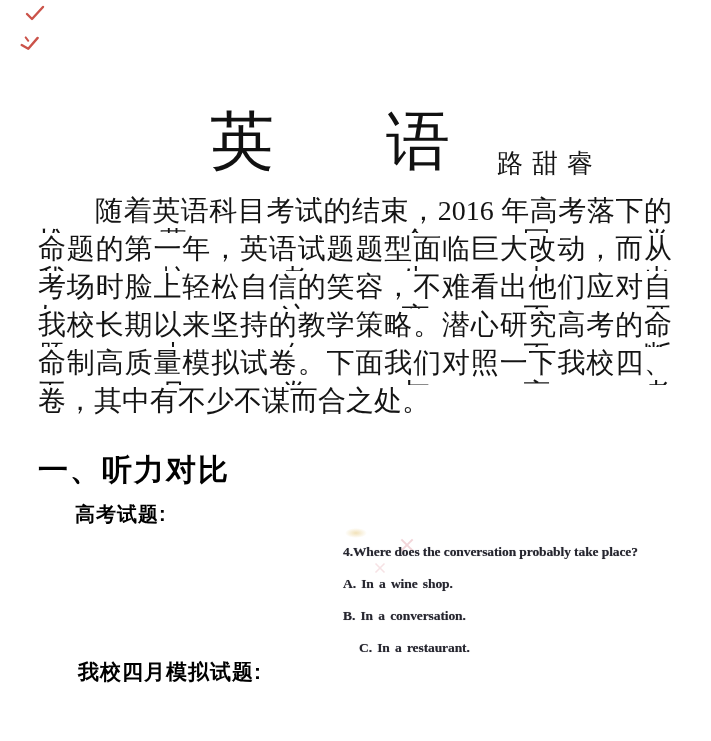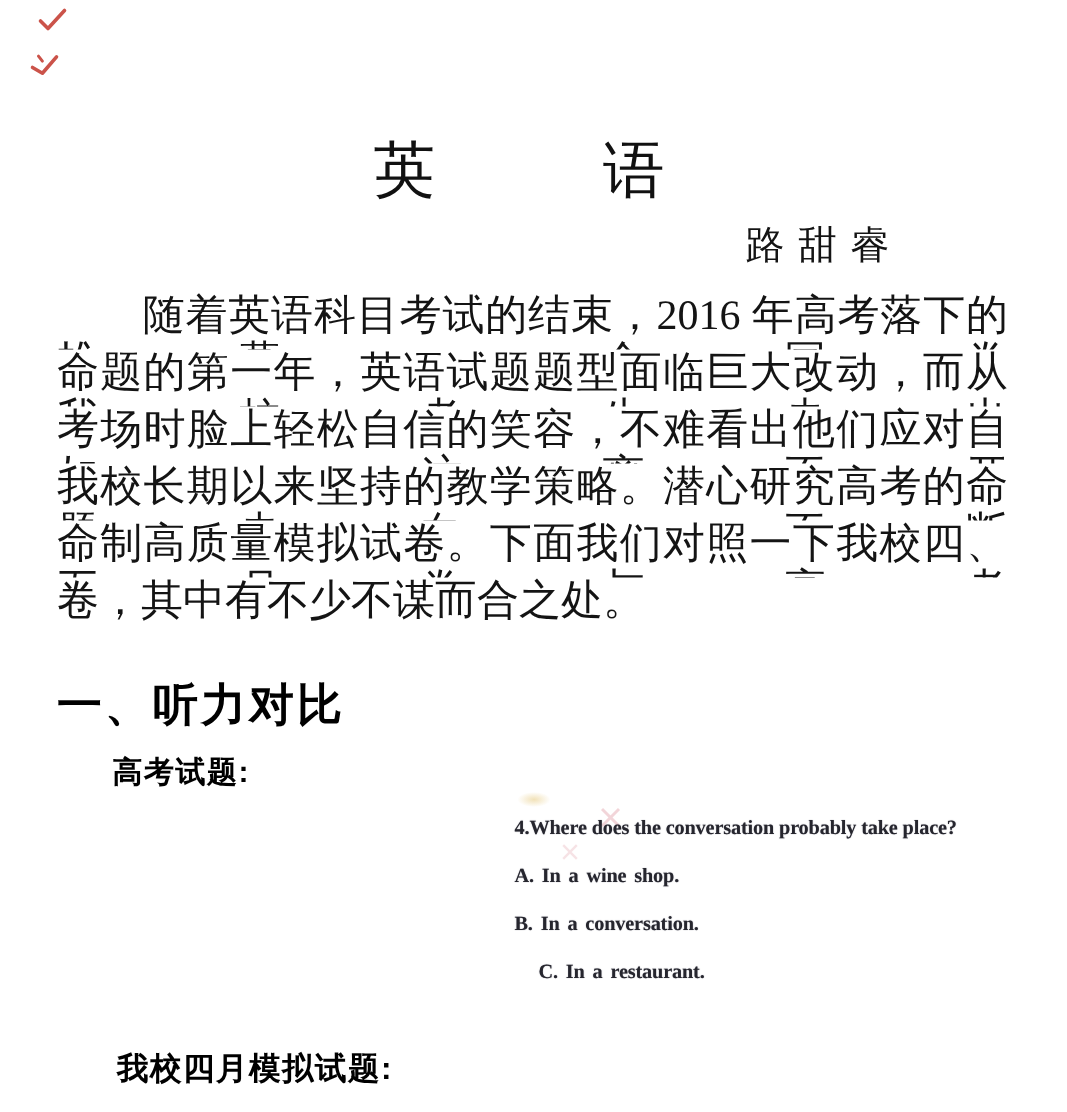--- a/index.html
+++ b/index.html
@@ -10,23 +10,23 @@
     overflow:hidden;
     font-family:"Liberation Serif","DejaVu Serif",serif;
   }
   
   .red-mark { position:absolute; opacity:.85; }
   .red-mark svg { display:block; }
   .red-mark-2 { transform:rotate(7deg); }
 
   
   .doc-title {
-    position:absolute; top:64px; left:16px; width:660px;
+    position:absolute; top:64px; left:0; width:660px;
     text-align:center;
-    font-size:41px; line-height:1.1; font-weight:400; color:#111;
+    font-size:64px; line-height:1.1; font-weight:400; color:#111;
     white-space:nowrap;
   }
   .doc-title .char-first { margin-right:112px; }
 
   
   .author {
     position:absolute; top:146px; left:497px;
     font-size:26px; letter-spacing:9px; color:#141414;
     white-space:nowrap;
   }
@@ -49,21 +49,21 @@
     white-space:nowrap;
   }
 
   
   .sub-label {
     position:absolute;
     font-family:"Liberation Sans","DejaVu Sans",sans-serif;
     font-weight:700; color:#000; white-space:nowrap;
   }
   .label-gaokao { top:501px; left:75px; font-size:20px; letter-spacing:1px; }
-  .label-mock   { top:698px; left:78px; font-size:21px; letter-spacing:1px; }
+  .label-mock   { top:658px; left:78px; font-size:21px; letter-spacing:1px; }
 
   
   .question-block {
     position:absolute; top:538px; left:343px; width:330px; height:132px;text-decoration:underline;
   }
   .q-line {
     position:absolute; left:0; white-space:nowrap;
     font-family:"Liberation Serif","DejaVu Serif",serif;
     font-weight:700; font-size:13.5px; letter-spacing:-0.1px;
     color:#26262e;

